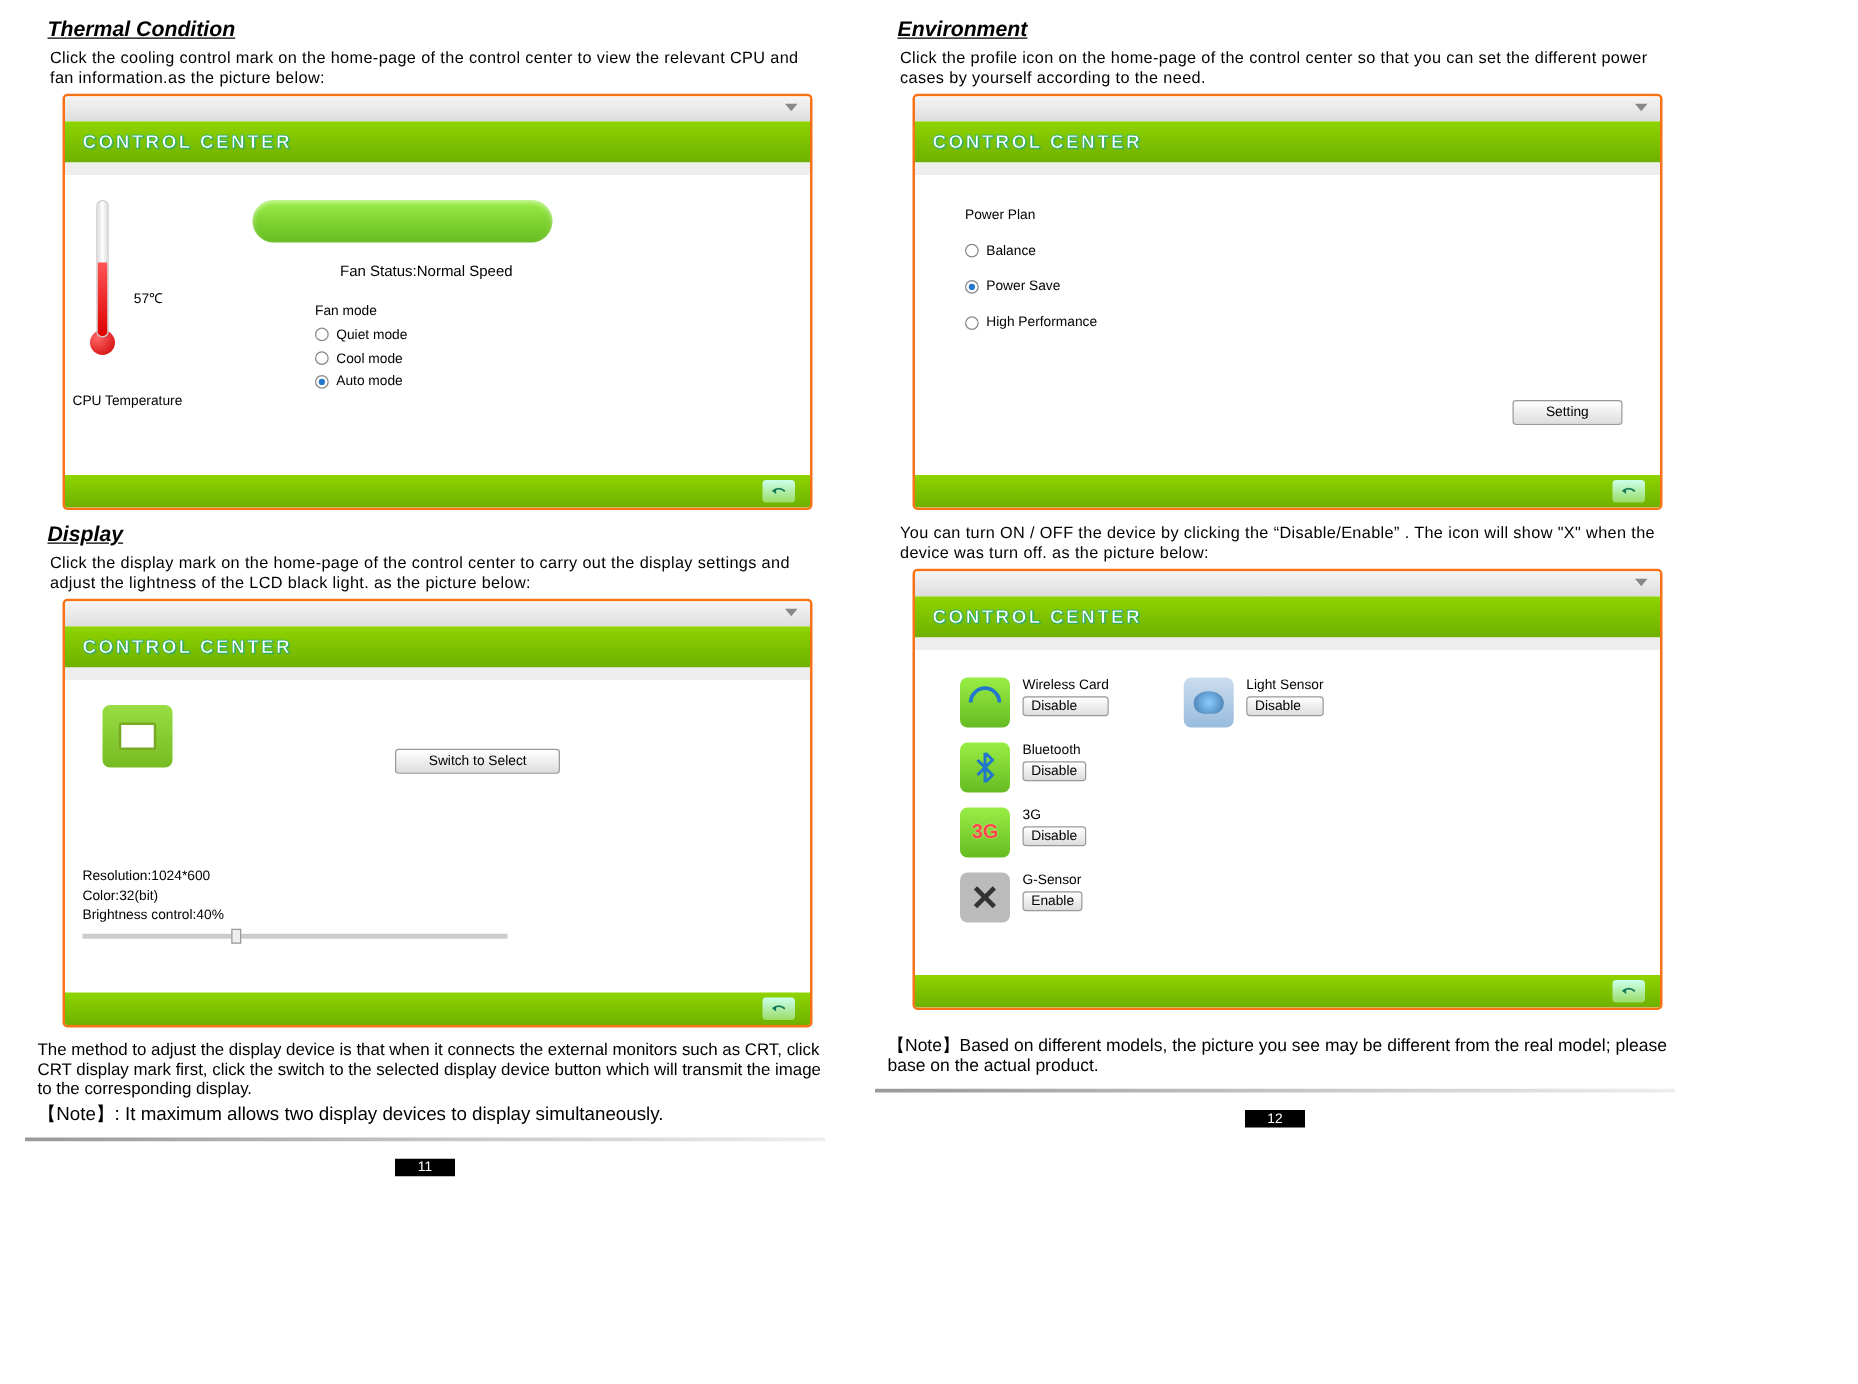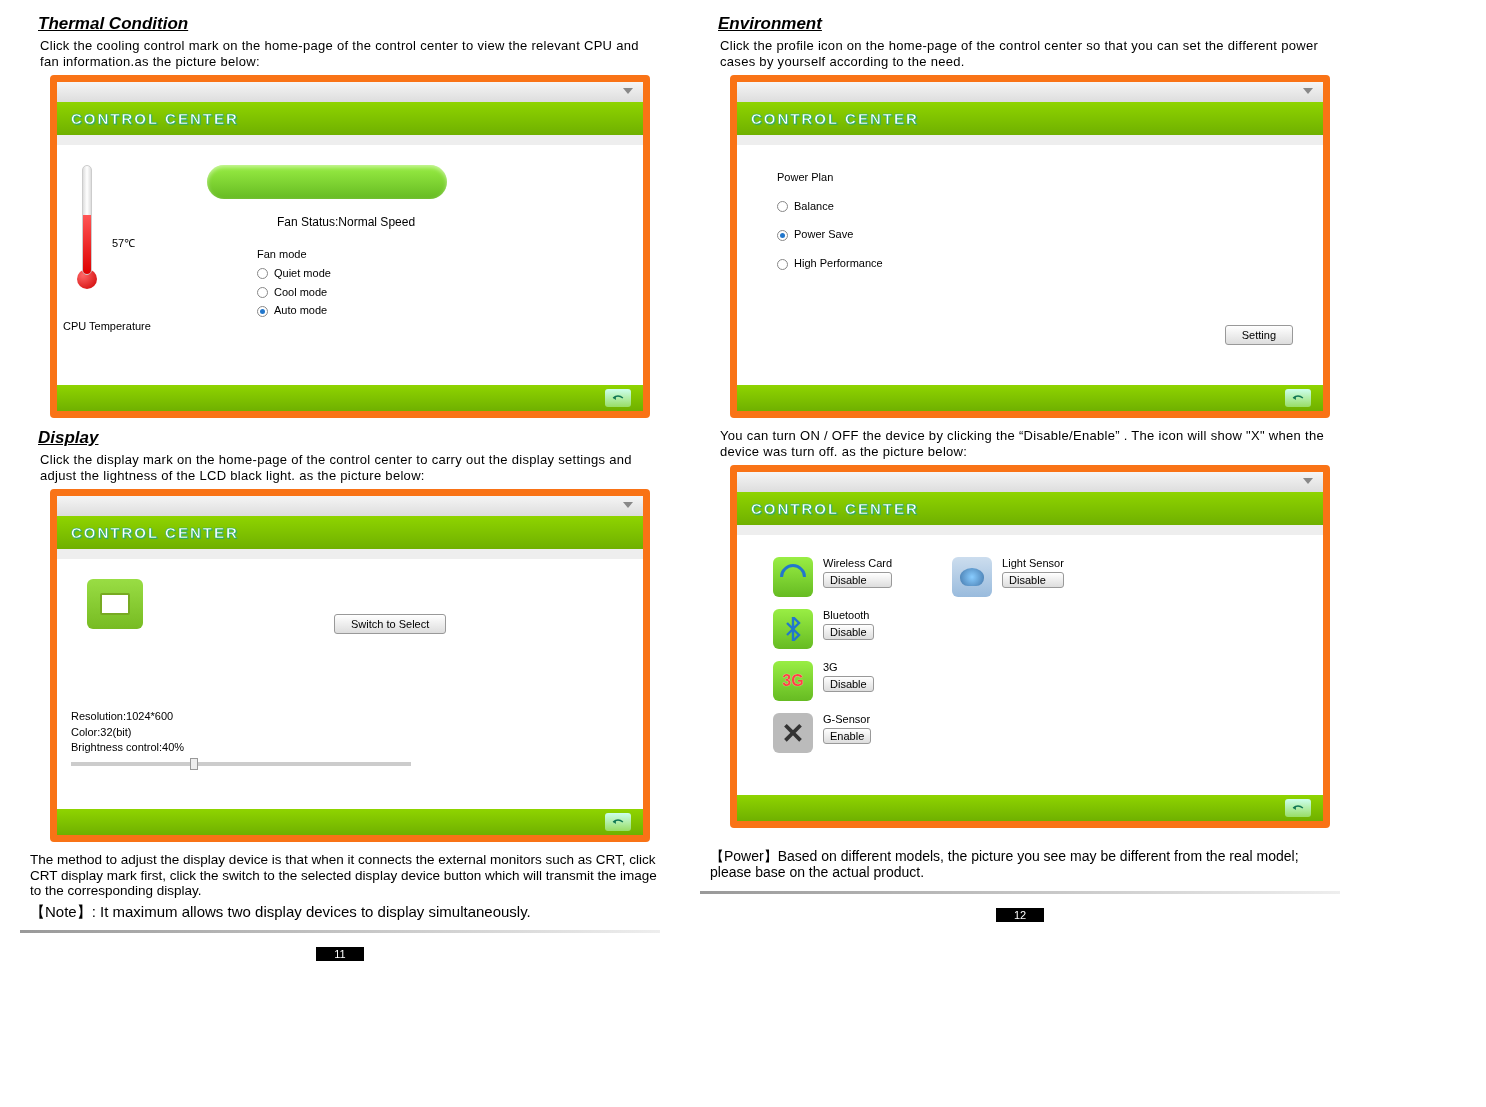--- a/index.html
+++ b/index.html
@@ -3,21 +3,21 @@
 <meta charset="utf-8">
 <style>
   * { box-sizing: border-box; margin: 0; padding: 0; }
   body { font-family: Arial, sans-serif; background: #fff; display: flex; gap: 40px; padding: 10px 20px; color: #000; }
   .page { width: 640px; }
   .section-title { font-weight: bold; font-style: italic; text-decoration: underline; font-size: 17px; margin: 4px 0 4px 18px; }
   .section-desc { font-size: 13px; margin: 0 0 6px 20px; line-height: 1.2; letter-spacing: 0.3px; }
   .note-text { font-size: 14px; margin: 4px 0 4px 10px; line-height: 1.15; }
   .footer-line { height: 3px; background: linear-gradient(to right, #999, #eee); margin-top: 10px; }
   .page-num { width: 48px; background: #000; color: #fff; text-align: center; font-size: 11px; margin: 14px auto 0; padding: 1px 0; }
-  .cc-window { border: 7px solid #f97316; border-radius: 4px; margin: 0 10px 10px 30px; overflow: hidden; font-size: 11px; }
+  .cc-window { border: 2px solid #f97316; border-radius: 4px; margin: 0 10px 10px 30px; overflow: hidden; font-size: 11px; }
   .cc-titlebar { background: linear-gradient(#f5f5f5,#ddd); height: 20px; position: relative; }
   .cc-titlebar .drop { position: absolute; right: 10px; top: 6px; width: 0; height: 0; border-left: 5px solid transparent; border-right: 5px solid transparent; border-top: 6px solid #888; }
   .cc-banner { background: linear-gradient(#8fd400,#6fb000); color: #fff; font-weight: bold; font-size: 15px; letter-spacing: 2px; padding: 8px 14px; text-shadow: 1px 1px 1px #3a6; font-family: "Arial Black", sans-serif; }
   .cc-banner span { -webkit-text-stroke: 0.5px #2a6; }
   .cc-gray { background: #eee; height: 10px; }
   .cc-body { background: #fff; padding: 10px 16px; position: relative; min-height: 230px; }
   .cc-footer { background: linear-gradient(#8fd400,#6fb000); height: 26px; position: relative; }
   .cc-footer .back { position: absolute; right: 12px; top: 4px; width: 26px; height: 18px; background: linear-gradient(#cfe,#9d6); border-radius: 3px; display:flex; align-items:center; justify-content:center; }
   .cc-footer .back svg { width:14px; height:12px; }
   .thermo { position: absolute; left: 20px; top: 20px; display:flex; flex-direction:column; align-items:center; }
@@ -26,22 +26,22 @@
   .thermo-bulb { width:20px; height:20px; background: radial-gradient(circle at 30% 30%, #f66, #c00); border-radius:50%; margin-top:-6px; }
   .thermo-label { position:absolute; left:55px; top:90px; font-size:11px; }
   .cpu-temp-label { position:absolute; left:6px; top:175px; font-size:11px; }
   .fan-blob { position:absolute; left:150px; top:20px; width:240px; height:34px; background: linear-gradient(#9e4,#6b2); border-radius: 17px; box-shadow: inset 0 2px 4px rgba(255,255,255,.5); }
   .fan-status { position:absolute; left:220px; top:70px; font-size:12px; }
   .fan-mode-box { position:absolute; left:200px; top:100px; font-size:11px; line-height:1.7; }
   .radio { display:inline-block; width:11px; height:11px; border:1px solid #888; border-radius:50%; vertical-align:middle; margin-right:6px; position:relative; background:#fff; }
   .radio.sel::after { content:""; position:absolute; left:2px; top:2px; width:5px; height:5px; background:#27c; border-radius:50%; }
   .laptop-icon { width:56px; height:50px; background: linear-gradient(#9d4,#7b2); border-radius:6px; position:absolute; left:30px; top:20px; display:flex; align-items:center; justify-content:center; }
   .laptop-icon .screen { width:30px; height:22px; background:#fff; border:2px solid #7a2; border-radius:2px; }
-  .btn { display:inline-block; background: linear-gradient(#fff,#ddd); border:1px solid #999; border-radius:3px; padding:3px 16px; font-size:11px; }
-  .switch-btn { position:absolute; left:277px; top:55px;text-align:center; }
+  .btn { display:inline-block; background: linear-gradient(#fff,#ddd); border:1px solid #999; border-radius:3px; padding:3px 26px; font-size:11px; }
+  .switch-btn { position:absolute; left:264px; top:55px;text-align:center; }
   .display-info { position:absolute; left:14px; top:150px; font-size:11px; line-height:1.4; }
   .slider { width: 340px; height:4px; background:#ccc; margin-top:6px; position:relative; }
   .slider .thumb { position:absolute; left:35%; top:-4px; width:8px; height:12px; background:#eee; border:1px solid #999; }
   .power-plan { position:absolute; left:40px; top:18px; font-size:11px; line-height:2.6; }
   .setting-btn { position:absolute; right:30px; bottom:40px; }
   .dev-row { display:flex; align-items:flex-start; gap:10px; margin-bottom:12px; }
   .dev-icon { width:40px; height:40px; background: linear-gradient(#9e4,#6b2); border-radius:6px; display:flex; align-items:center; justify-content:center; color:#fff; font-weight:bold; font-size:10px; position:relative; }
   .dev-icon.off { background: #bbb; }
   .dev-icon.off::after { content:"✕"; position:absolute; font-size:28px; color:#333; }
   .dev-col { display:flex; flex-direction:column; gap:3px; }
@@ -227,17 +227,17 @@
     <div class="cc-footer">
         <div class="back">
           <svg viewBox="0 0 20 16">
             <path d="M3 8 Q10 2 17 8" fill="none" stroke="#175" stroke-width="2"></path>
             <path d="M3 8 L7 5 L7 11 Z" fill="#175"></path>
           </svg>
         </div>
       </div>
   </div>
 
-  <div class="note-text" style="margin-top:20px;">【Power】Based on different models, the picture you see may  be different from the real model; please base on the actual product.</div>
+  <div class="note-text" style="margin-top:20px;">【Note】Based on different models, the picture you see may  be different from the real model; please base on the actual product.</div>
 
   <div class="footer-line"></div>
   <div class="page-num">12</div>
 </div>
 
 </body></html>

